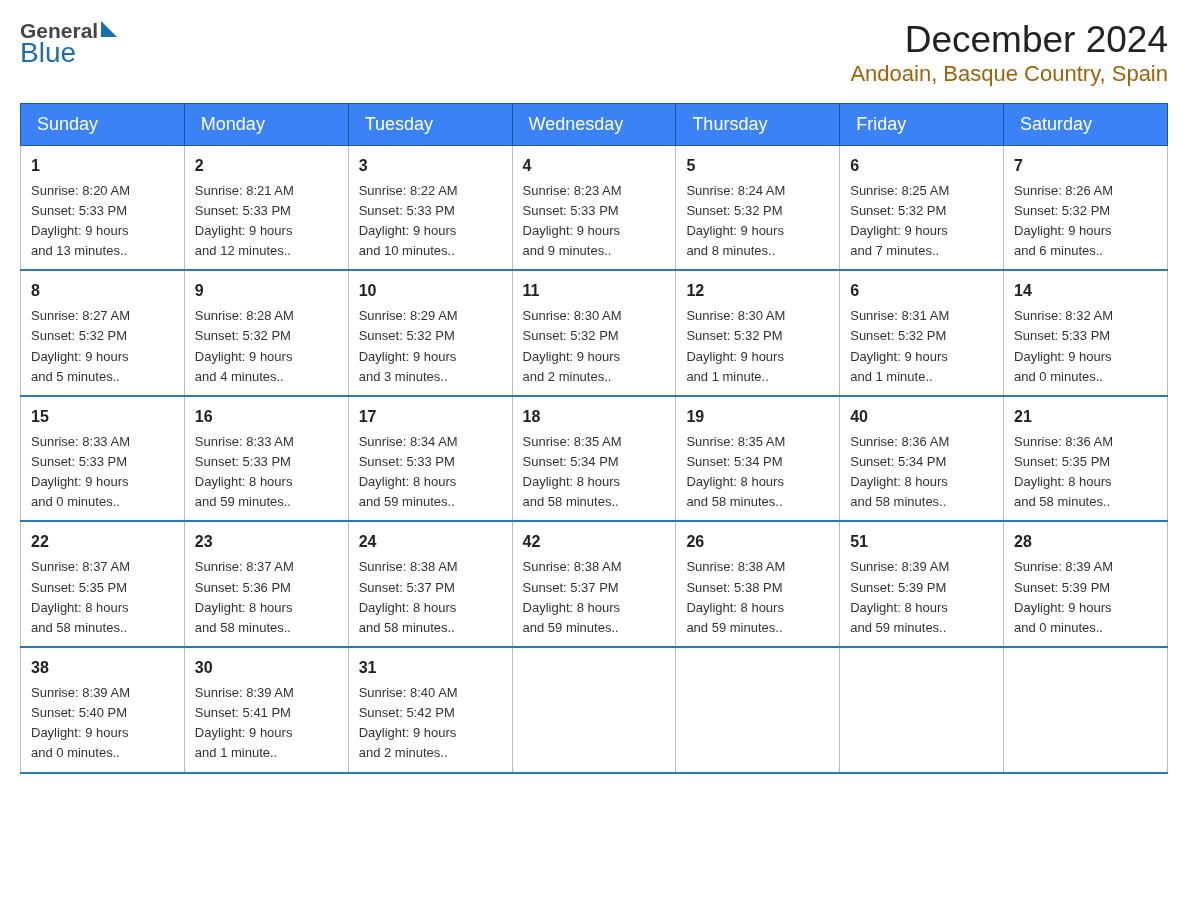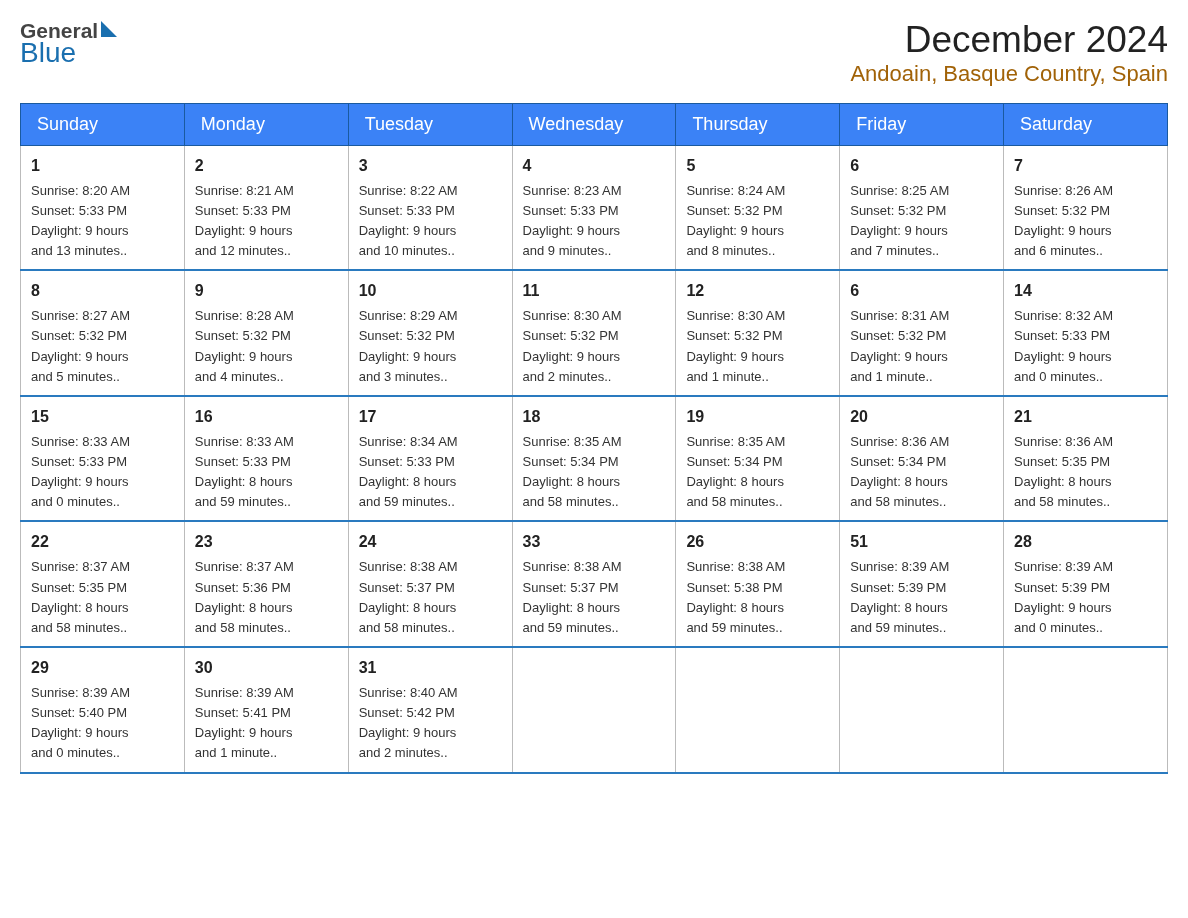--- a/index.html
+++ b/index.html
@@ -140,34 +140,34 @@
         <td><span class="day-number">12</span><span class="day-info">Sunrise: 8:30 AM<br>Sunset: 5:32 PM<br>Daylight: 9 hours<br>and 1 minute..</span></td>
         <td><span class="day-number">6</span><span class="day-info">Sunrise: 8:31 AM<br>Sunset: 5:32 PM<br>Daylight: 9 hours<br>and 1 minute..</span></td>
         <td><span class="day-number">14</span><span class="day-info">Sunrise: 8:32 AM<br>Sunset: 5:33 PM<br>Daylight: 9 hours<br>and 0 minutes..</span></td>
       </tr>
       <tr class="week-row">
         <td><span class="day-number">15</span><span class="day-info">Sunrise: 8:33 AM<br>Sunset: 5:33 PM<br>Daylight: 9 hours<br>and 0 minutes..</span></td>
         <td><span class="day-number">16</span><span class="day-info">Sunrise: 8:33 AM<br>Sunset: 5:33 PM<br>Daylight: 8 hours<br>and 59 minutes..</span></td>
         <td><span class="day-number">17</span><span class="day-info">Sunrise: 8:34 AM<br>Sunset: 5:33 PM<br>Daylight: 8 hours<br>and 59 minutes..</span></td>
         <td><span class="day-number">18</span><span class="day-info">Sunrise: 8:35 AM<br>Sunset: 5:34 PM<br>Daylight: 8 hours<br>and 58 minutes..</span></td>
         <td><span class="day-number">19</span><span class="day-info">Sunrise: 8:35 AM<br>Sunset: 5:34 PM<br>Daylight: 8 hours<br>and 58 minutes..</span></td>
-        <td><span class="day-number">20</span><span class="day-info">Sunrise: 8:36 AM<br>Sunset: 5:34 PM<br>Daylight: 8 hours<br>and 58 minutes..</span></td>
+        <td><span class="day-number">40</span><span class="day-info">Sunrise: 8:36 AM<br>Sunset: 5:34 PM<br>Daylight: 8 hours<br>and 58 minutes..</span></td>
         <td><span class="day-number">21</span><span class="day-info">Sunrise: 8:36 AM<br>Sunset: 5:35 PM<br>Daylight: 8 hours<br>and 58 minutes..</span></td>
       </tr>
       <tr class="week-row">
         <td><span class="day-number">22</span><span class="day-info">Sunrise: 8:37 AM<br>Sunset: 5:35 PM<br>Daylight: 8 hours<br>and 58 minutes..</span></td>
         <td><span class="day-number">23</span><span class="day-info">Sunrise: 8:37 AM<br>Sunset: 5:36 PM<br>Daylight: 8 hours<br>and 58 minutes..</span></td>
         <td><span class="day-number">24</span><span class="day-info">Sunrise: 8:38 AM<br>Sunset: 5:37 PM<br>Daylight: 8 hours<br>and 58 minutes..</span></td>
-        <td><span class="day-number">33</span><span class="day-info">Sunrise: 8:38 AM<br>Sunset: 5:37 PM<br>Daylight: 8 hours<br>and 59 minutes..</span></td>
+        <td><span class="day-number">42</span><span class="day-info">Sunrise: 8:38 AM<br>Sunset: 5:37 PM<br>Daylight: 8 hours<br>and 59 minutes..</span></td>
         <td><span class="day-number">26</span><span class="day-info">Sunrise: 8:38 AM<br>Sunset: 5:38 PM<br>Daylight: 8 hours<br>and 59 minutes..</span></td>
         <td><span class="day-number">51</span><span class="day-info">Sunrise: 8:39 AM<br>Sunset: 5:39 PM<br>Daylight: 8 hours<br>and 59 minutes..</span></td>
         <td><span class="day-number">28</span><span class="day-info">Sunrise: 8:39 AM<br>Sunset: 5:39 PM<br>Daylight: 9 hours<br>and 0 minutes..</span></td>
       </tr>
       <tr class="week-row">
-        <td><span class="day-number">29</span><span class="day-info">Sunrise: 8:39 AM<br>Sunset: 5:40 PM<br>Daylight: 9 hours<br>and 0 minutes..</span></td>
+        <td><span class="day-number">38</span><span class="day-info">Sunrise: 8:39 AM<br>Sunset: 5:40 PM<br>Daylight: 9 hours<br>and 0 minutes..</span></td>
         <td><span class="day-number">30</span><span class="day-info">Sunrise: 8:39 AM<br>Sunset: 5:41 PM<br>Daylight: 9 hours<br>and 1 minute..</span></td>
         <td><span class="day-number">31</span><span class="day-info">Sunrise: 8:40 AM<br>Sunset: 5:42 PM<br>Daylight: 9 hours<br>and 2 minutes..</span></td>
         <td class="empty-cell"></td>
         <td class="empty-cell"></td>
         <td class="empty-cell"></td>
         <td class="empty-cell"></td>
       </tr>
     </tbody>
 </table>
 

